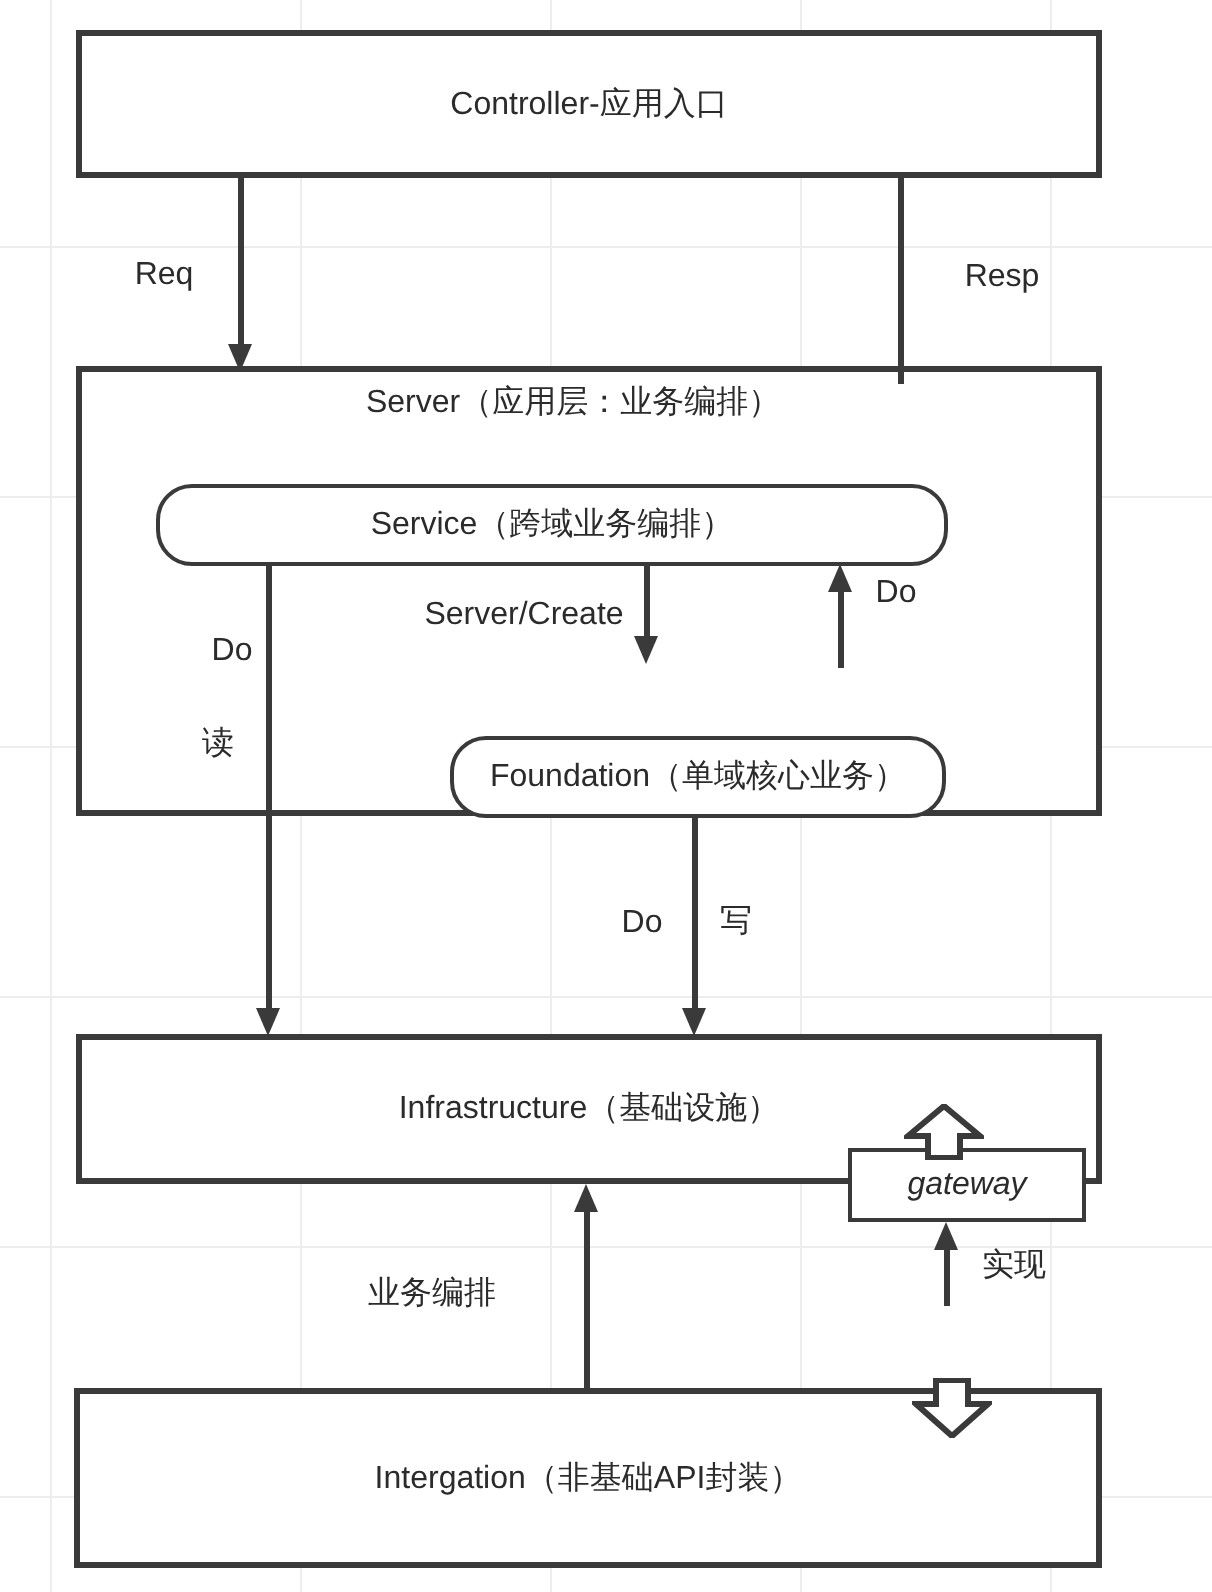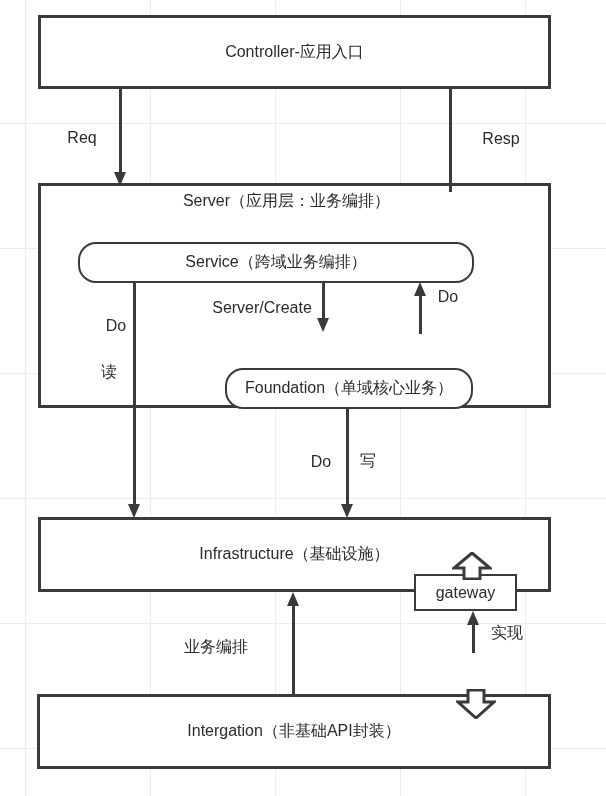--- a/index.html
+++ b/index.html
@@ -65,21 +65,21 @@
   </div>
 
   <div class="box titled" style="left:38px;top:183px;width:513px;height:225px;">
     <span class="title">Server（应用层：业务编排）</span>
   </div>
 
   <div class="box" style="left:38px;top:517px;width:513px;height:75px;text-align:center;">
     <span>Infrastructure（基础设施）</span>
   </div>
 
-  <div class="box" style="left:37px;top:694px;width:514px;height:75px;">
+  <div class="box" style="left:37px;top:694px;width:514px;height:90px;">
     <span>Intergation（非基础API封装）</span>
   </div>
 
   <div class="vline" style="left:119px;top:88px;height:86px;"></div>
   <div class="head down" style="left:114px;top:172px;"></div>
 
   <div class="vline" style="left:449px;top:88px;height:104px;"></div>
 
   <div class="vline" style="left:133px;top:283px;height:222px;"></div>
   <div class="head down" style="left:128px;top:504px;"></div>
@@ -100,21 +100,21 @@
   <div class="head up" style="left:467px;top:611px;"></div>
 
   <div class="box rounded" style="left:78px;top:242px;width:396px;height:41px;">
     <span>Service（跨域业务编排）</span>
   </div>
 
   <div class="box rounded" style="left:225px;top:332px;width:248px;height:41px;margin-top:36px;">
     <span>Foundation（单域核心业务）</span>
   </div>
 
-  <div class="box small" style="left:414px;top:574px;width:103px;height:37px;">
+  <div class="box small" style="left:424px;top:574px;width:119px;height:37px;font-style:italic;">
     <span>gateway</span>
   </div>
 
 
   <div class="block-arrow" style="left:452px;top:552px;">
     <svg width="40" height="28" viewBox="0 0 40 28">
       <polygon points="20,1 2,16 12,16 12,27 28,27 28,16 38,16" fill="#ffffff" stroke="#3a3a3a" stroke-width="3" stroke-linejoin="miter"></polygon>
     </svg>
   </div>
 

